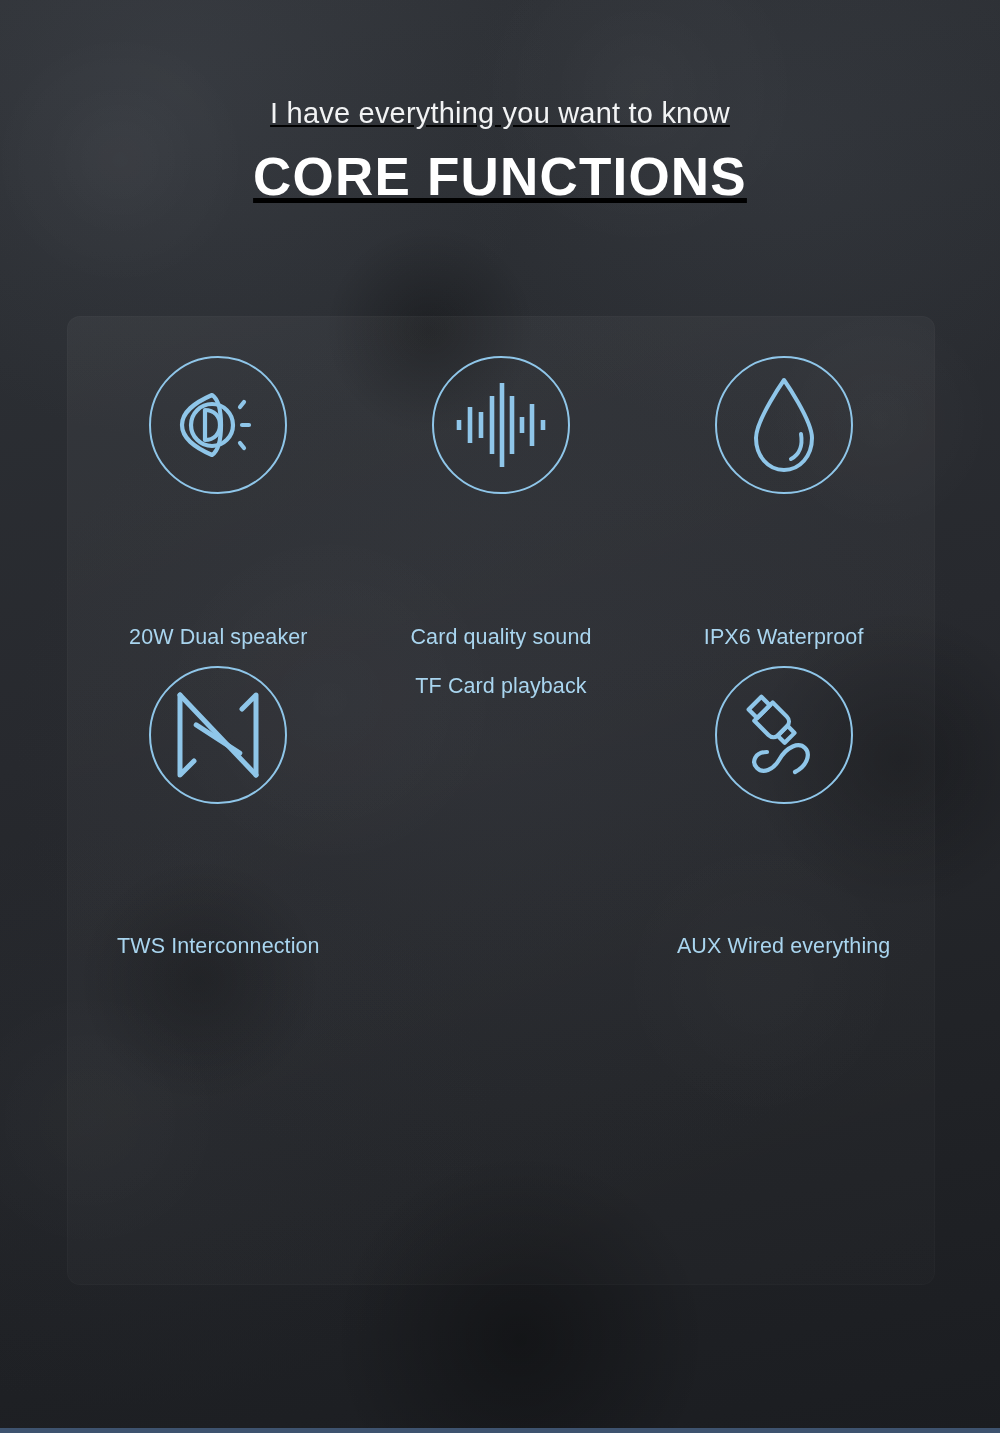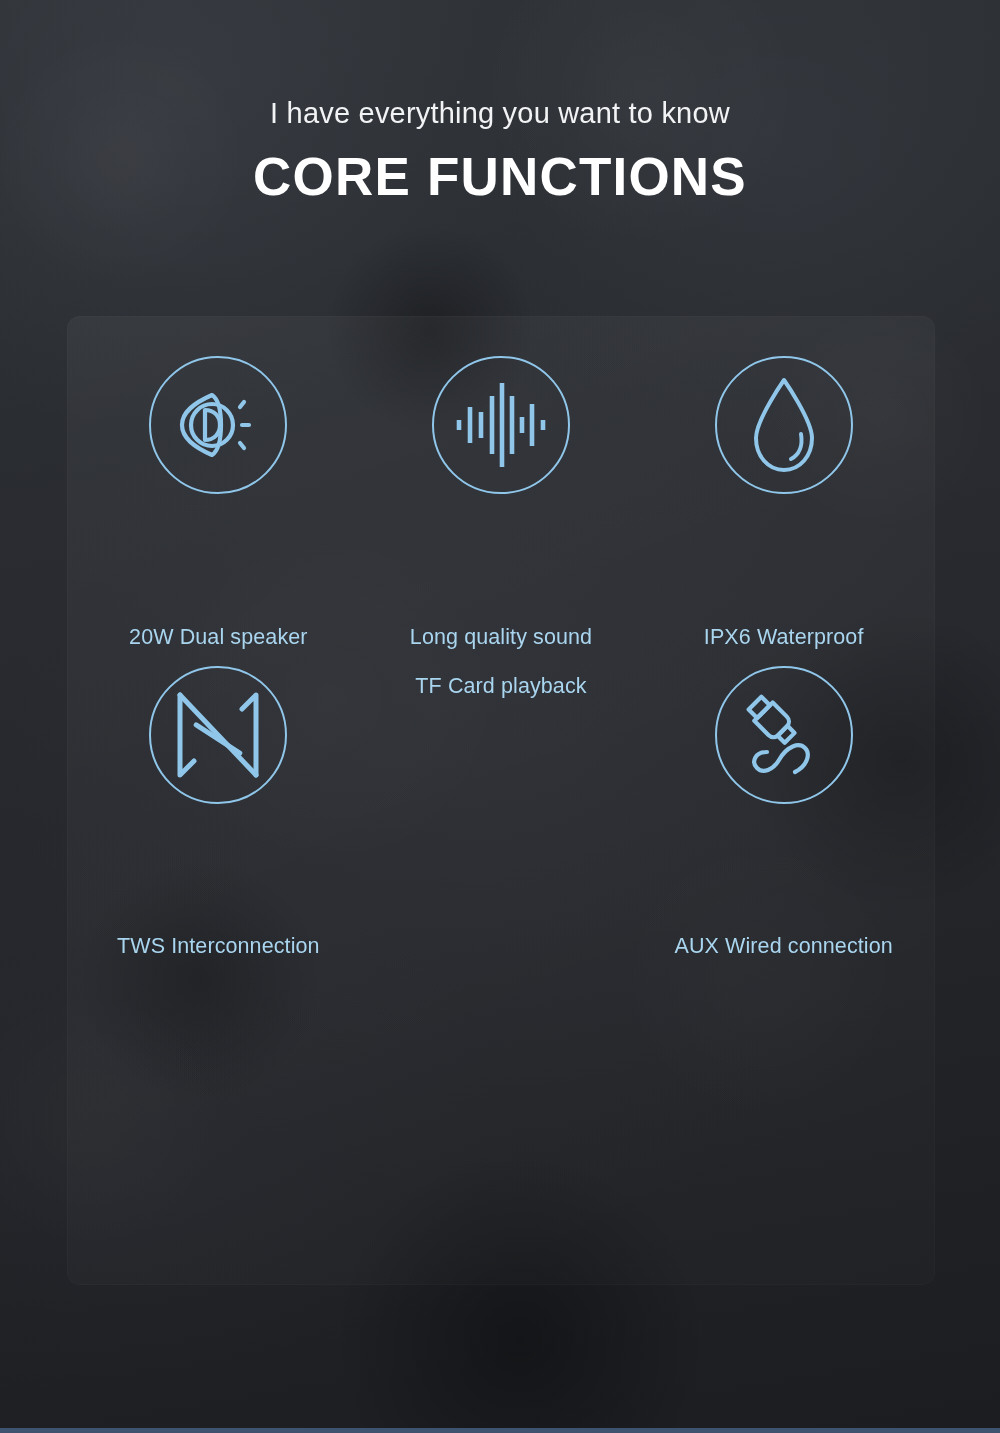--- a/index.html
+++ b/index.html
@@ -39,21 +39,21 @@
   }
   #tex2 {
     background:
       radial-gradient(circle 150px at 430px 330px, rgba(0,0,0,.30), transparent 70%),
       radial-gradient(circle 210px at 900px 760px, rgba(0,0,0,.26), transparent 72%),
       radial-gradient(circle 170px at 200px 980px, rgba(0,0,0,.24), transparent 72%),
       radial-gradient(circle 260px at 520px 1340px,rgba(0,0,0,.34), transparent 72%);
   }
 
   
-  .head-wrap { position:absolute; top:0; left:0; width:1000px; text-align:center; z-index:5; }
+  .head-wrap { position:absolute; top:0; left:0; width:1000px; text-align:center; z-index:5;text-decoration:underline; }
   #subhead {
     margin-top:97px;
     font-size:29px;
     font-weight:400;
     color:#f2f3f4;
     letter-spacing:.2px;
   }
   #title {
     margin-top:16px;
     font-size:53px;
@@ -160,21 +160,21 @@
               <path d="M30 33 L30 59"></path>
               <path d="M41 17 L41 75"></path>
               <path d="M51 4  L51 88"></path>
               <path d="M61 17 L61 75"></path>
               <path d="M71 38 L71 54"></path>
               <path d="M81 25 L81 67"></path>
               <path d="M92 41 L92 51"></path>
             </svg>
           </span>
         </div>
-        <div class="label">Long quality sound</div>
+        <div class="label">Card quality sound</div>
       </div>
 
 
       <div class="cell r1 col0">
         <div class="ring">
           <span>
             <svg width="74" height="98" viewBox="0 0 74 98" fill="none" stroke="#8fc6e9" stroke-width="4" stroke-linecap="round" stroke-linejoin="round">
               <path d="M37 4 C37 4 9 44 9 62 C9 80 21 94 37 94 C53 94 65 80 65 62 C65 44 37 4 37 4 Z"></path>
               <path d="M54 58 C56 70 52 79 44 83"></path>
             </svg>
@@ -208,21 +208,21 @@
             <svg width="94" height="94" viewBox="0 0 94 94" fill="none" stroke="#8fc6e9" stroke-width="4.2" stroke-linecap="round" stroke-linejoin="round">
               <g transform="rotate(-45 47 47)">
                 <path d="M40 4 L58 4 L58 16 L40 16 Z"></path>
                 <path d="M36 16 L62 16 L62 36 C62 40 59 43 55 43 L43 43 C39 43 36 40 36 36 Z"></path>
                 <path d="M42 43 L56 43 L56 53 L42 53 Z"></path>
               </g>
               <path d="M30 64 C18 64 14 74 20 80 C26 86 36 82 42 72 C50 58 62 54 68 60 C74 66 70 78 58 84"></path>
             </svg>
           </span>
         </div>
-        <div class="label">AUX Wired connection</div>
+        <div class="label">AUX Wired everything</div>
       </div>
 
 
     </div>
   </div>
 
   <div id="bottom-strip"></div>
 </div>
 
 </body></html>

